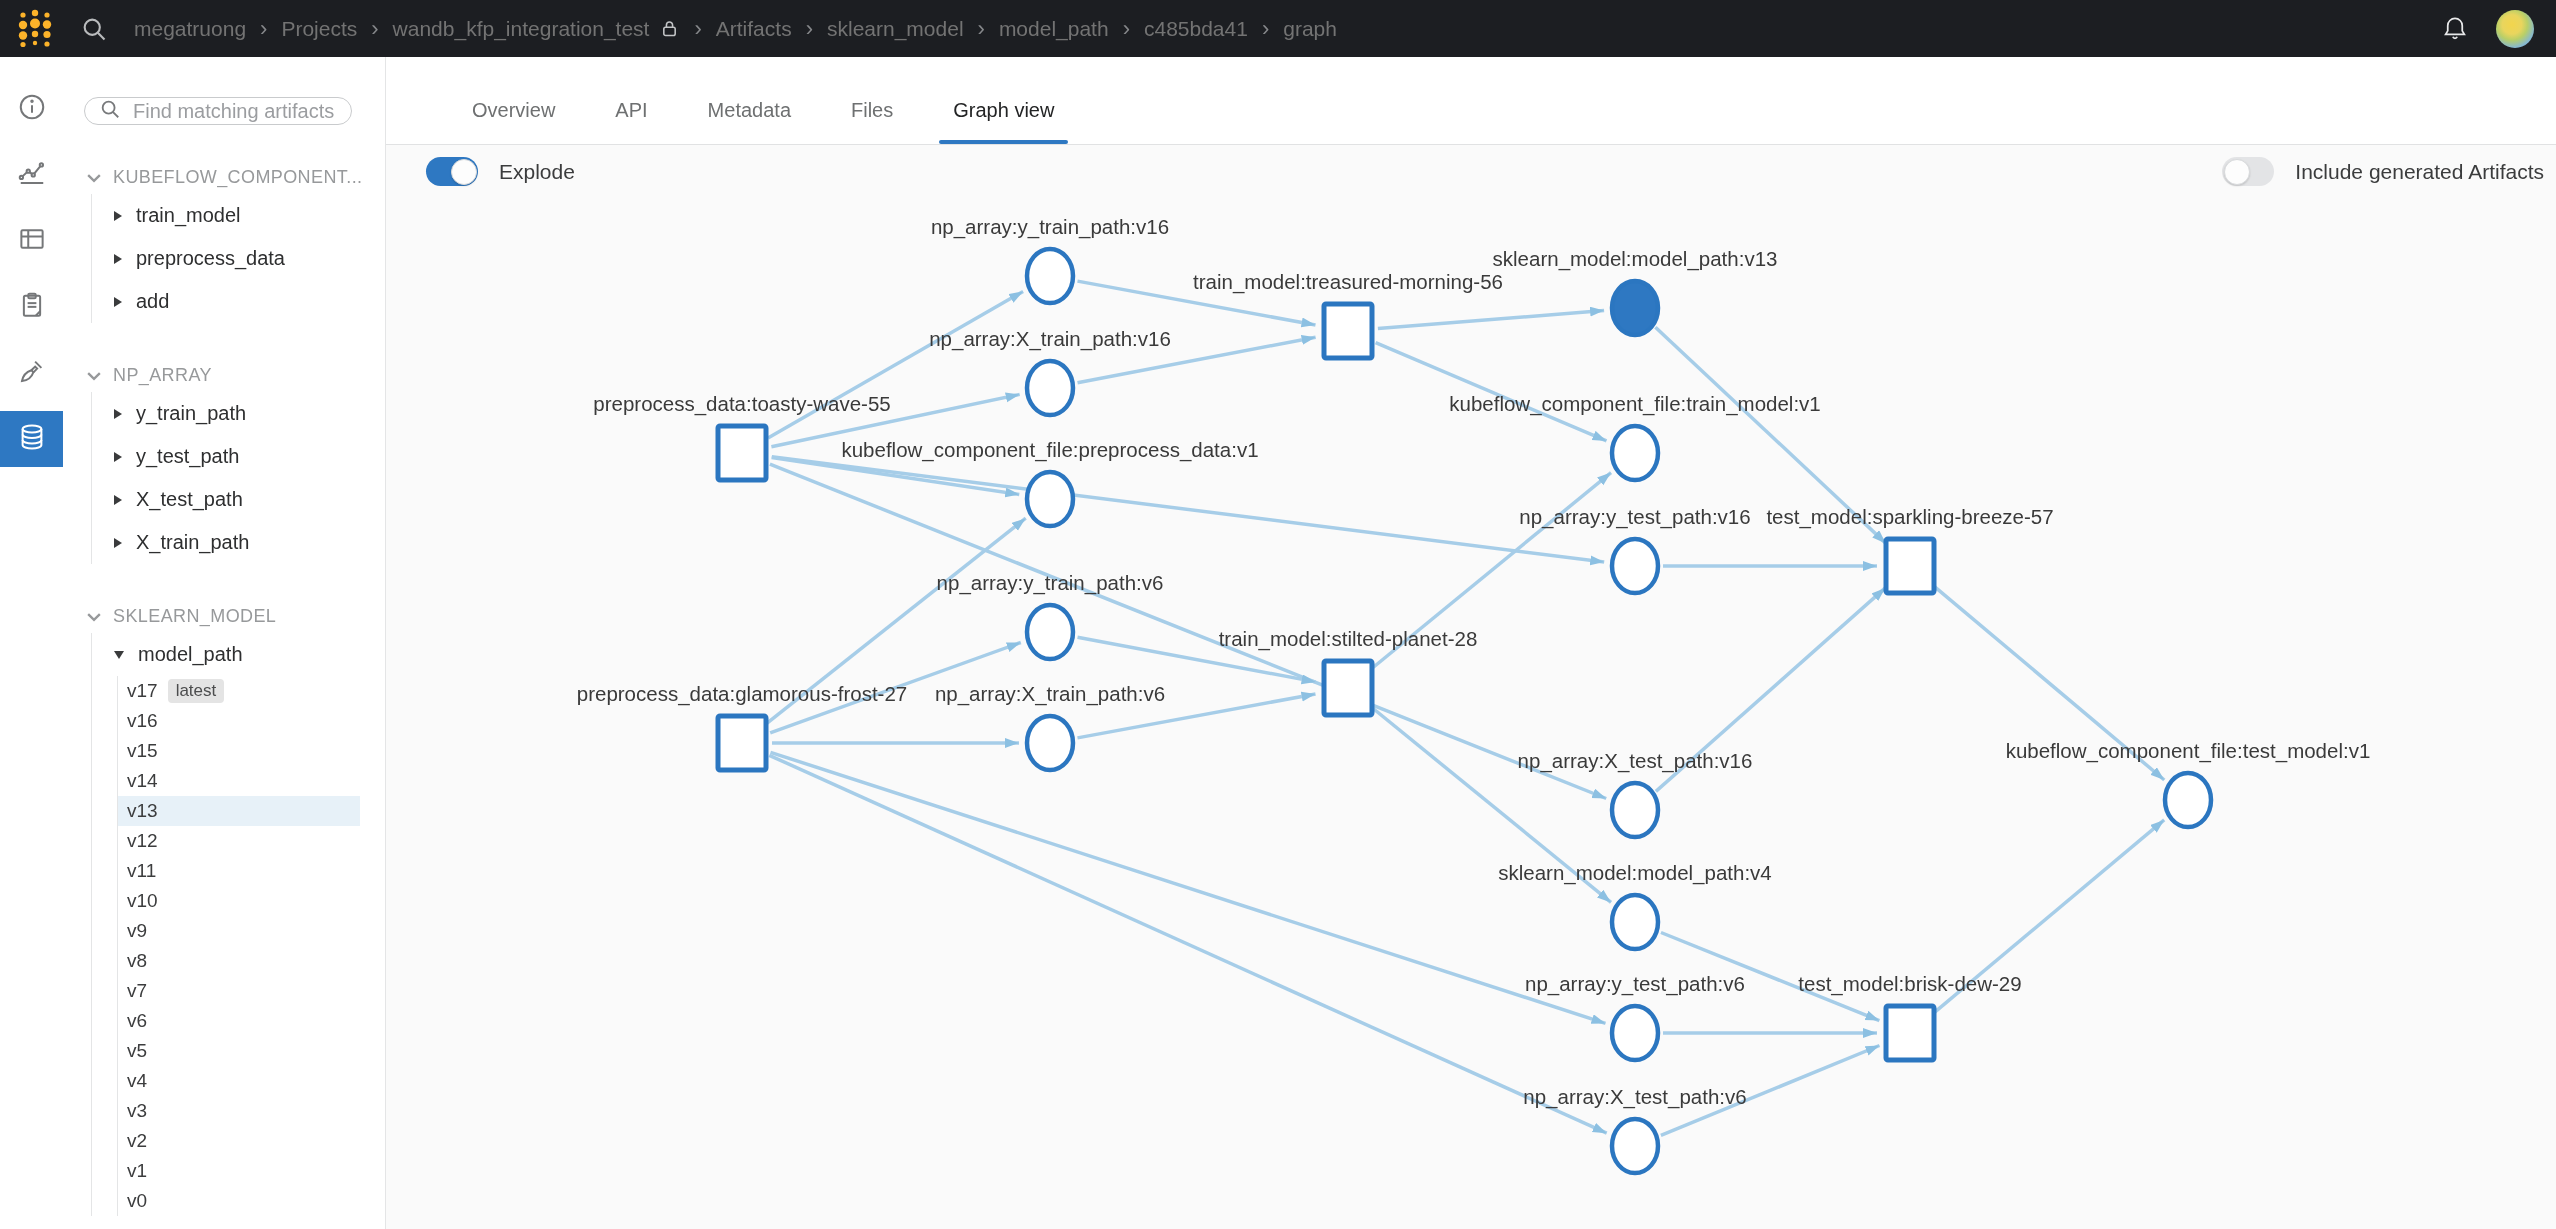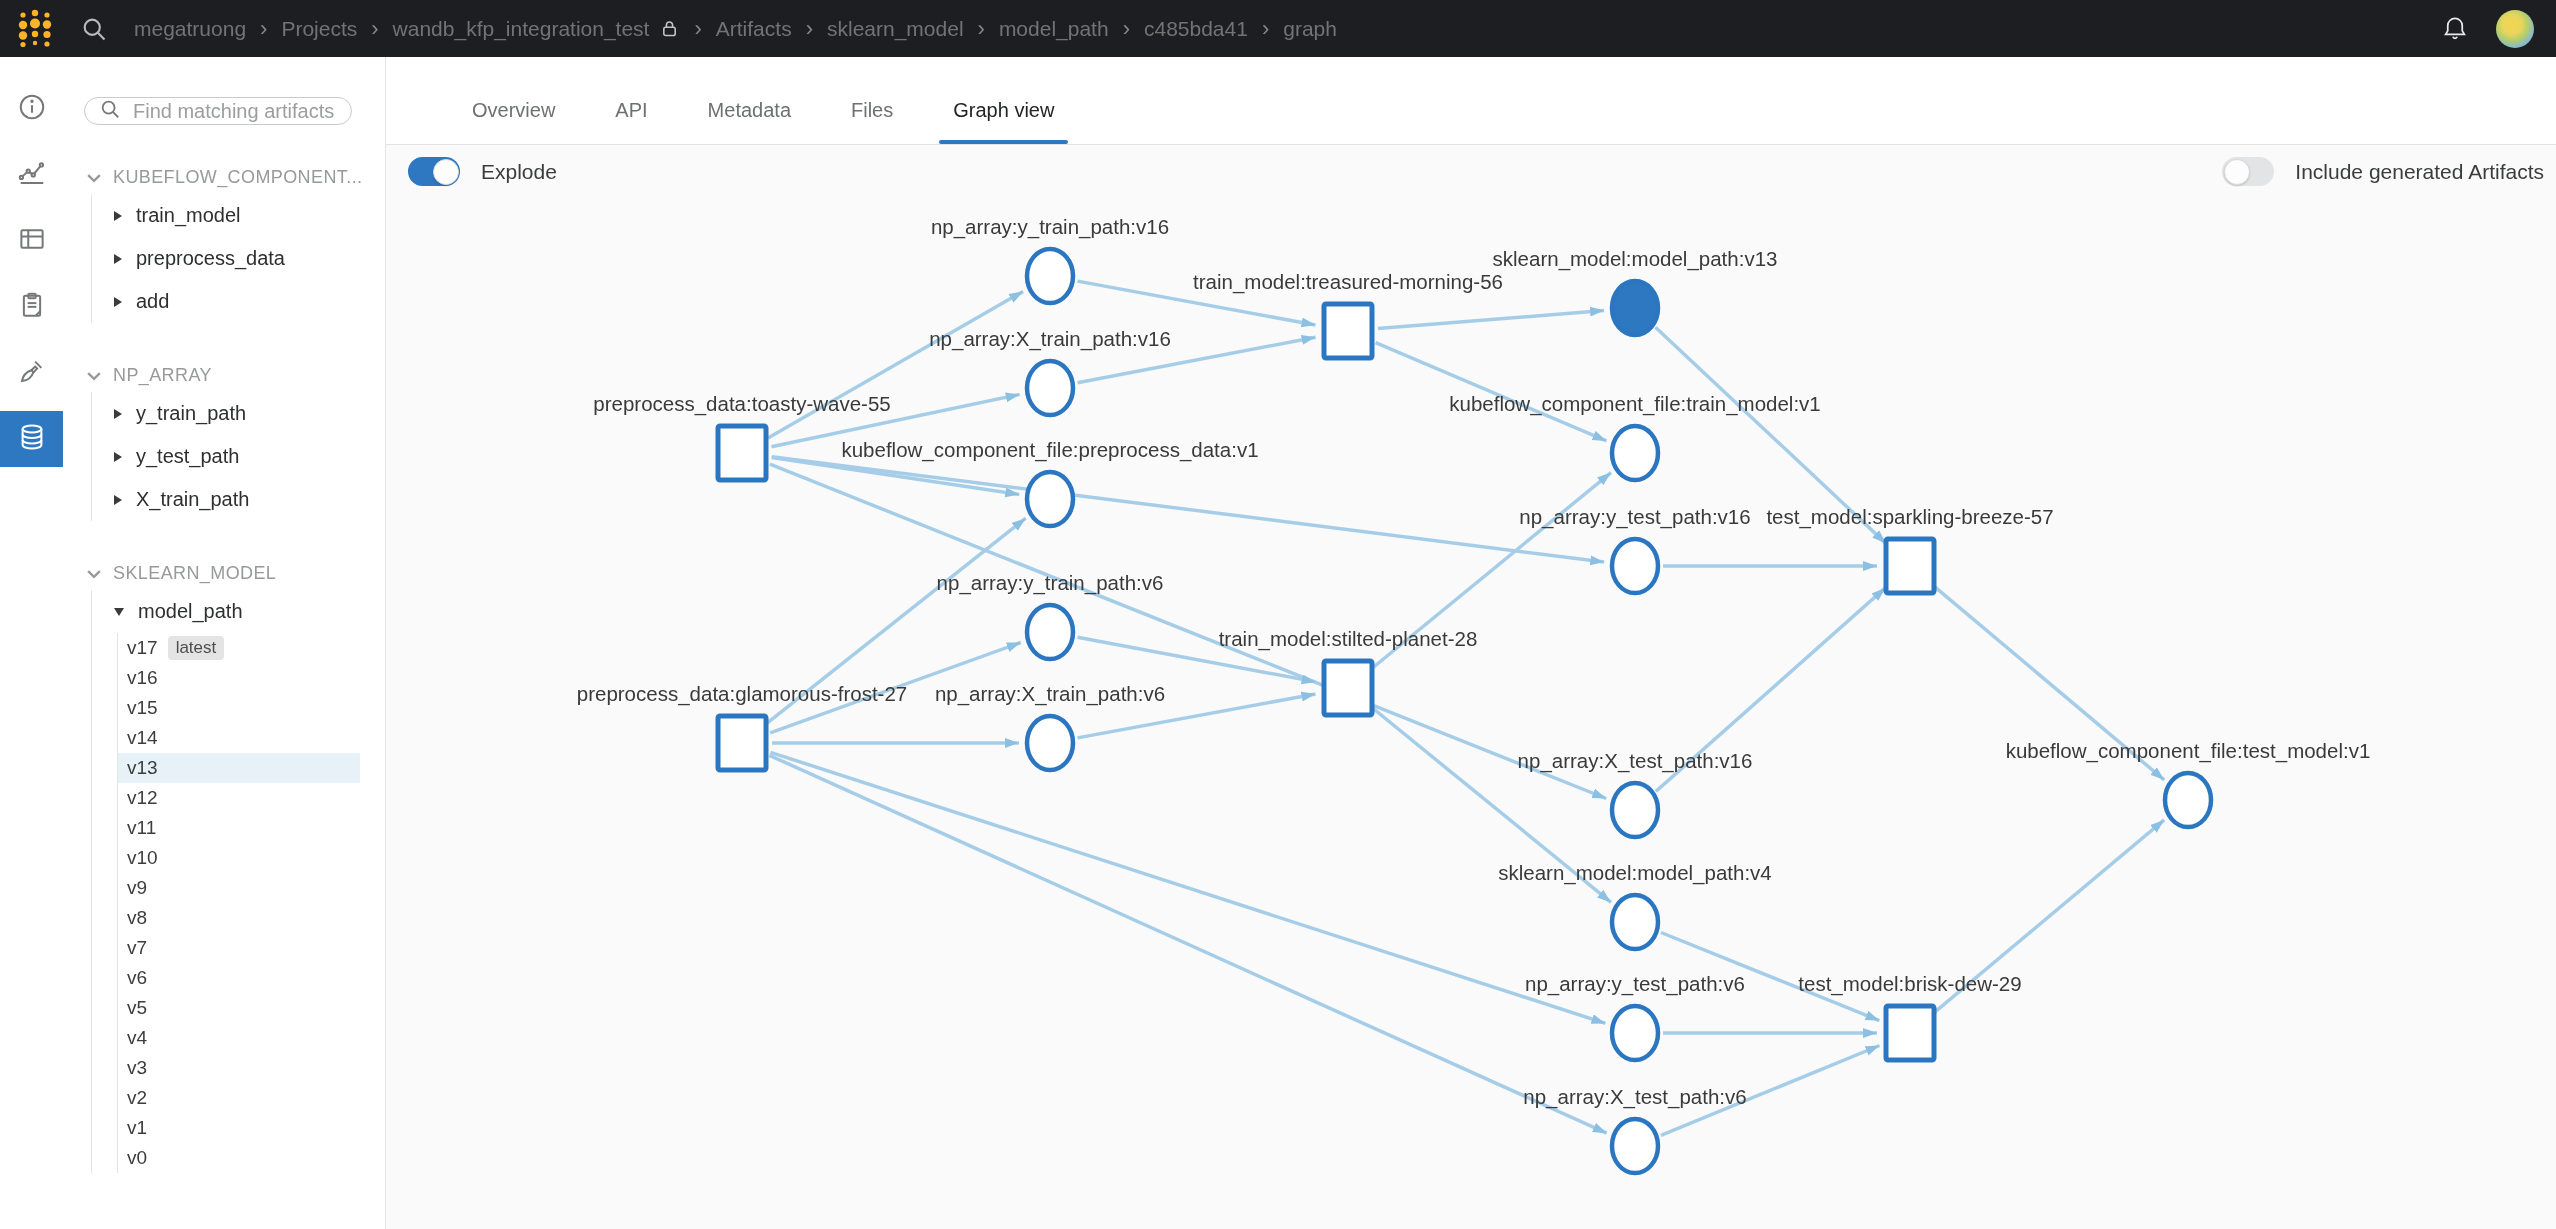--- a/index.html
+++ b/index.html
@@ -45,21 +45,21 @@
 
   
   .main{position:absolute;left:386px;top:57px;width:2170px;height:1172px;}
   .tabbar{height:88px;background:#fff;border-bottom:1px solid #e1e2e3;display:flex;align-items:flex-end;padding-left:80px;box-sizing:border-box;gap:48px;}
   .tab{font-size:20px;color:#6e7071;padding:0 6px 22px 6px;position:relative;cursor:pointer;white-space:nowrap;}
   .tab.active{color:#232425;}
   .tab.active::after{content:"";position:absolute;left:-8px;right:-8px;bottom:0;height:4px;background:#2e78c2;border-radius:2px;}
 
   .grapharea{position:absolute;left:0;top:89px;width:2170px;height:1083px;background:#fafafa;}
   #graph-svg{position:absolute;left:0;top:0;}
-  .toggle-row-left{position:absolute;left:22px;top:11px;display:flex;align-items:center;gap:21px;z-index:5;}
+  .toggle-row-left{position:absolute;left:40px;top:11px;display:flex;align-items:center;gap:21px;z-index:5;}
   .toggle-row-right{position:absolute;right:12px;top:11px;display:flex;align-items:center;gap:21px;z-index:5;}
   .toggle{width:52px;height:29px;border-radius:15px;position:relative;cursor:pointer;flex:0 0 auto;}
   .toggle.on{background:#2e78c2;}
   .toggle.off{background:#e3e4e6;}
   .toggle .knob{position:absolute;top:1.5px;width:26px;height:26px;border-radius:50%;background:#fdfdfd;border:1px solid #d8dadc;box-sizing:border-box;box-shadow:0 1px 2px rgba(0,0,0,.15);}
   .toggle.on .knob{right:1.5px;}
   .toggle.off .knob{left:1.5px;}
   .toggle-label{font-size:21px;color:#3b3c3d;}
 </style>
 </head>
@@ -218,20 +218,24 @@
             <span>NP_ARRAY</span>
           </div>
           <div class="sec-body">
             <div class="tree-item">
               <span class="caret-right"></span>
               <span>y_train_path</span>
             </div>
             <div class="tree-item">
               <span class="caret-right"></span>
               <span>y_test_path</span>
+            </div>
+            <div class="tree-item">
+              <span class="caret-right"></span>
+              <span>X_test_path</span>
             </div>
             <div class="tree-item">
               <span class="caret-right"></span>
               <span>X_train_path</span>
             </div>
           </div>
         </div>
         <div class="sec">
           <div class="sec-head">
             <span class="chev"><svg viewBox="0 0 12 8" width="14" height="10" fill="none" stroke="currentColor" stroke-width="2">

